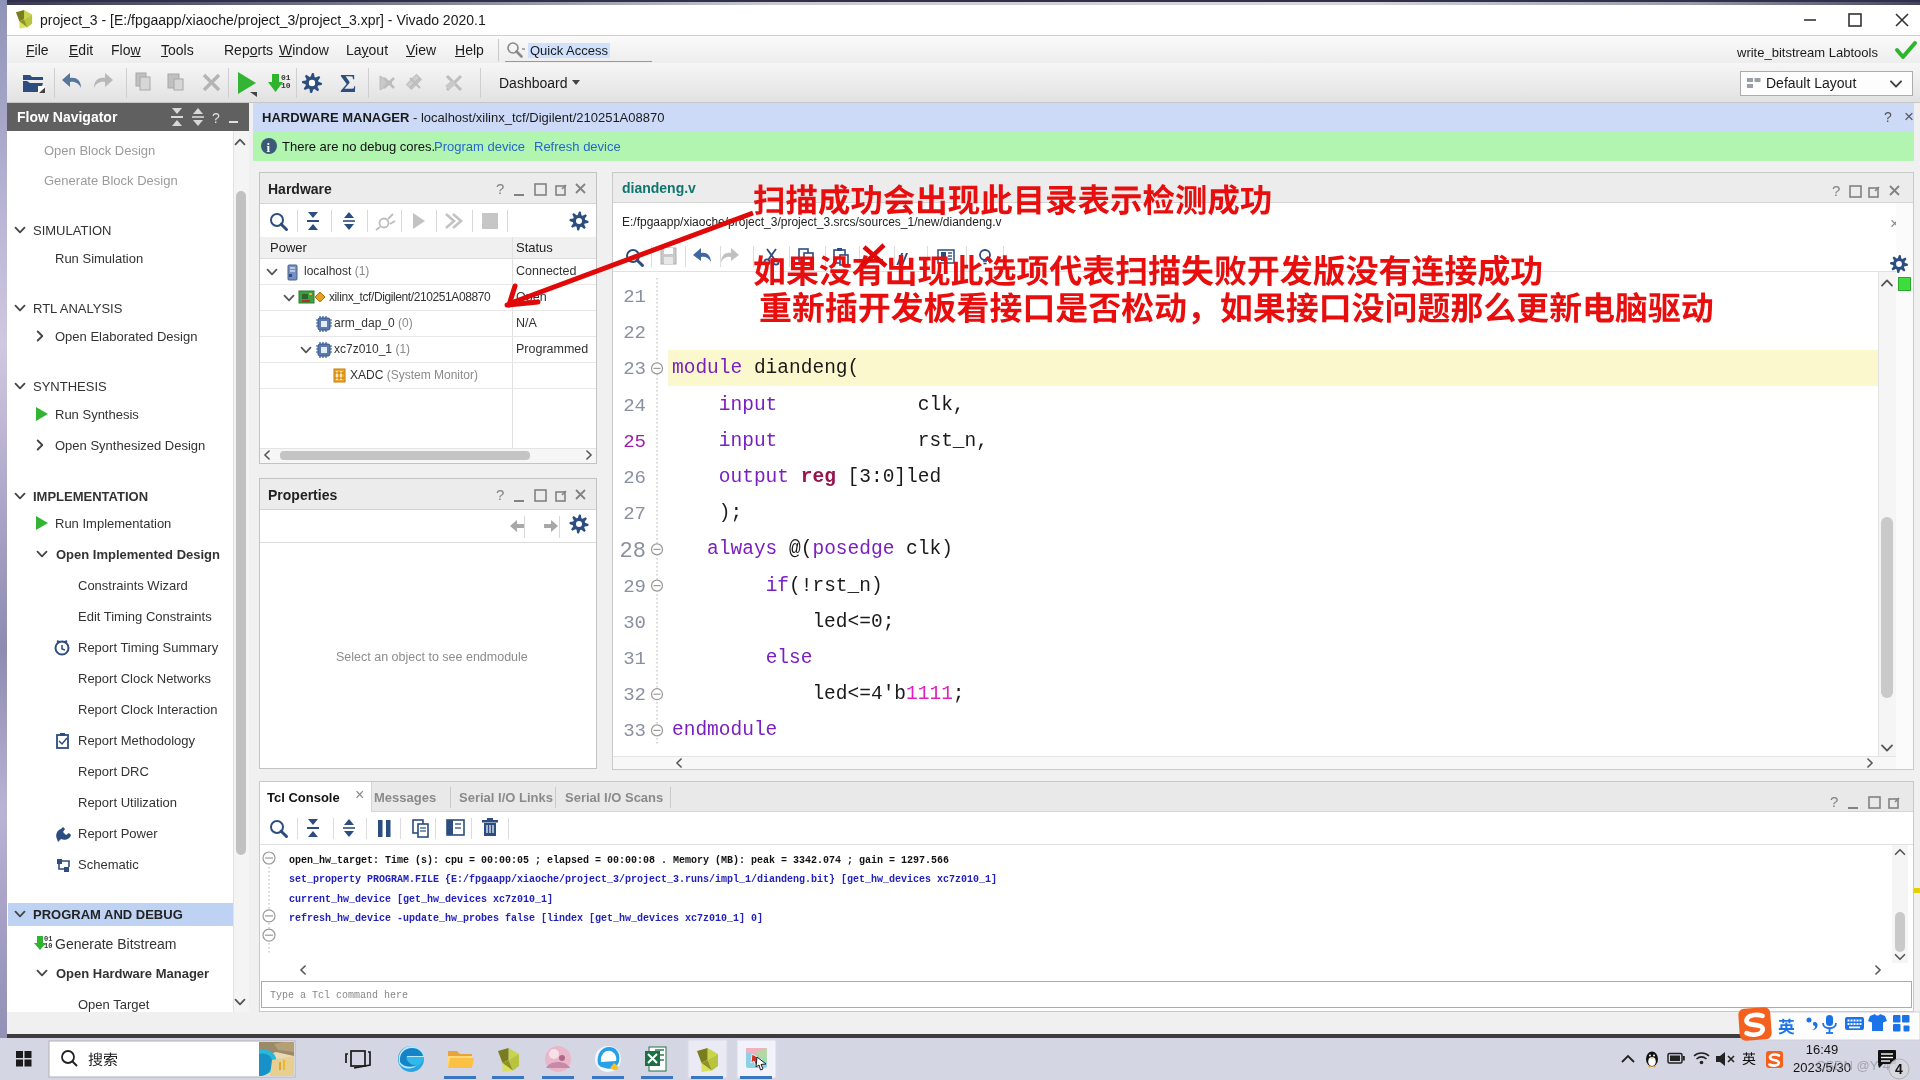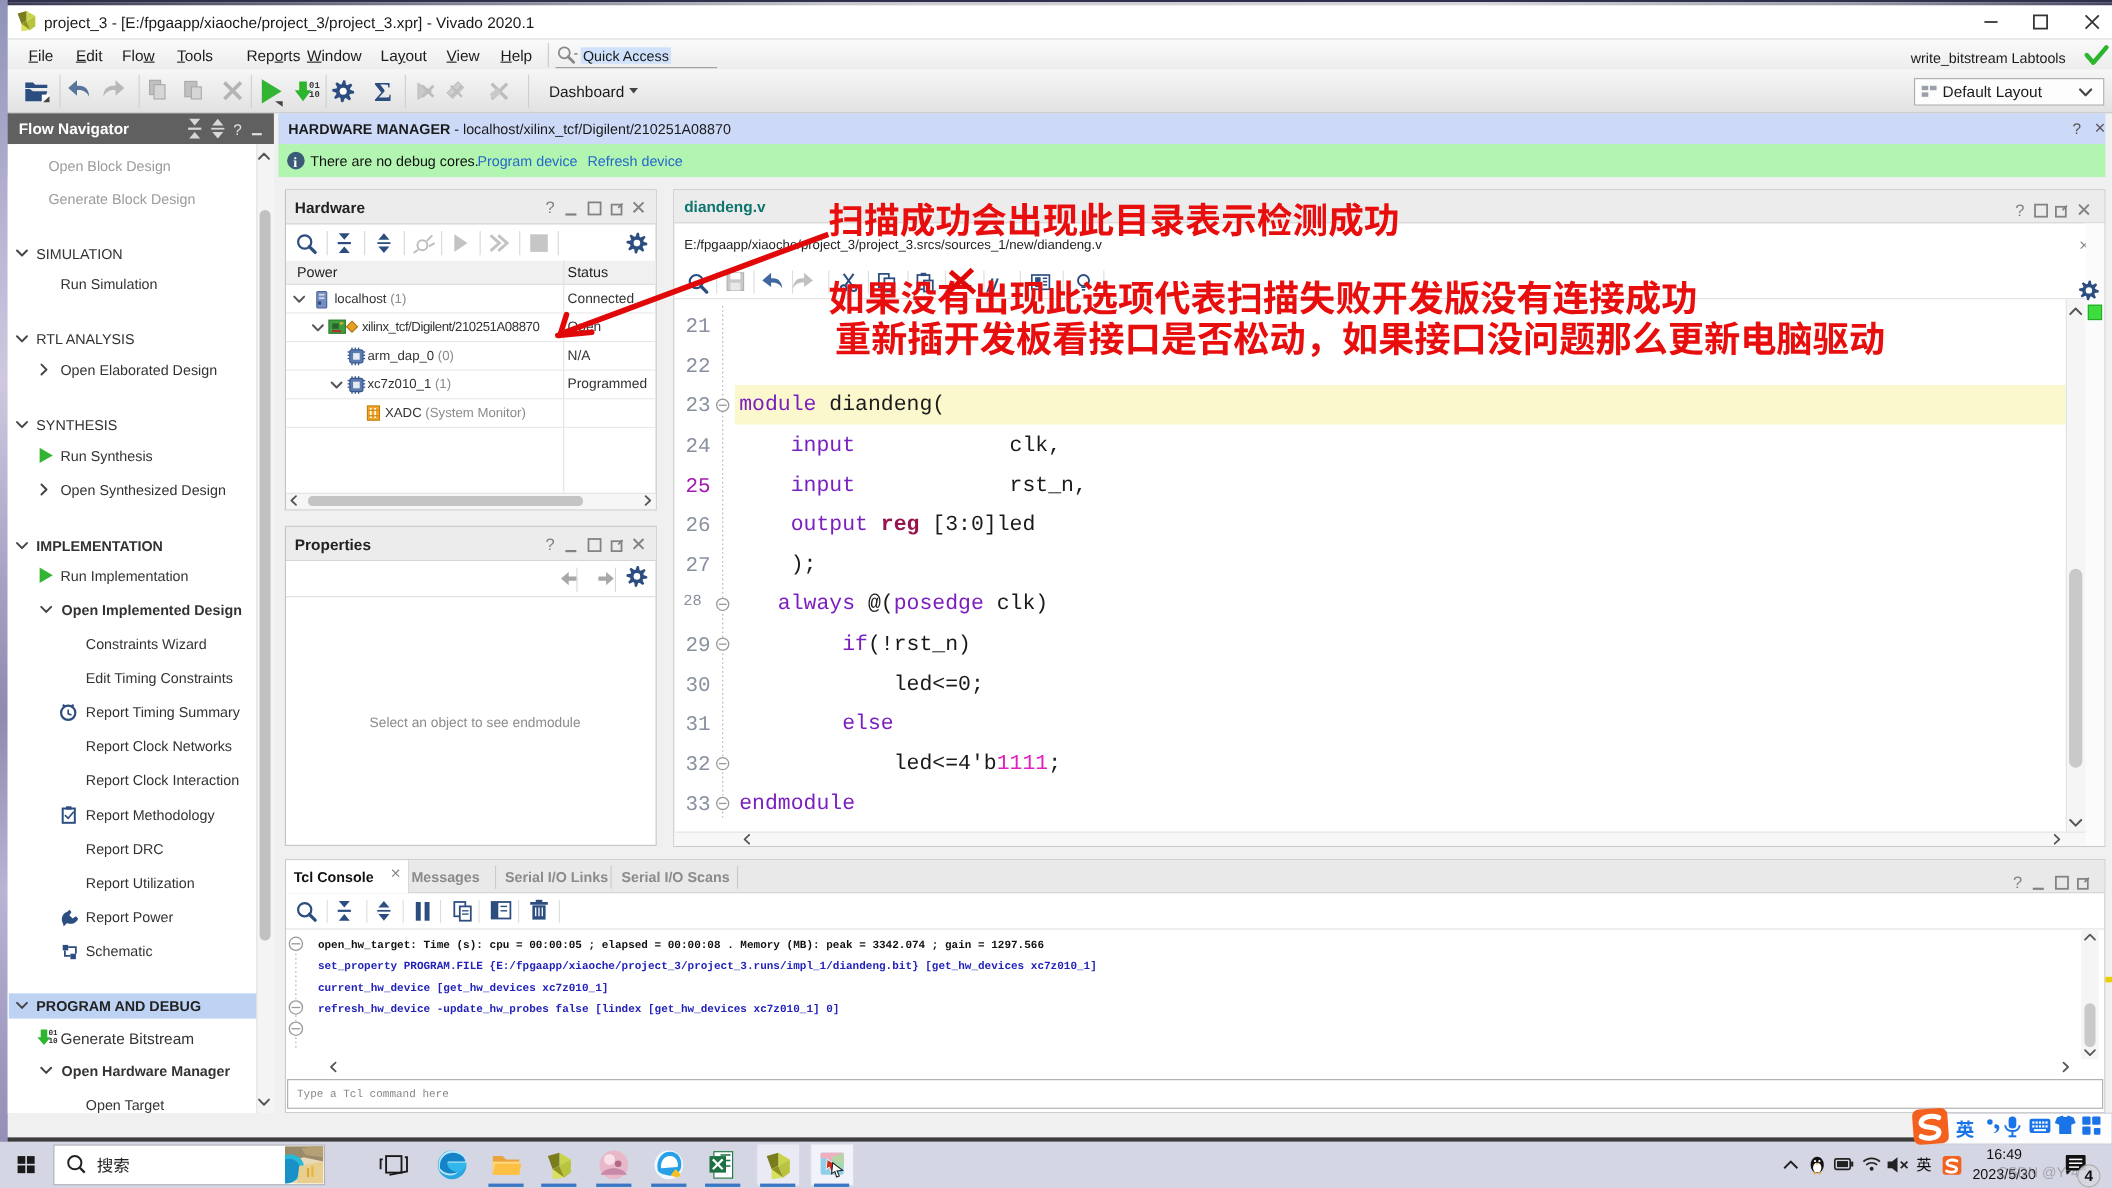--- a/index.html
+++ b/index.html
@@ -143,21 +143,21 @@
 <div class="abs mono" style="left:613px;top:358px;width:33px;text-align:right;font-size:19px;color:#8a90a0">23</div>
 <div class="abs mono" style="left:672px;top:357px;font-size:19.5px;color:#1a1a1a;white-space:pre"><span class="kw">module</span> diandeng(</div>
 <div class="abs mono" style="left:613px;top:395px;width:33px;text-align:right;font-size:19px;color:#8a90a0">24</div>
 <div class="abs mono" style="left:672px;top:394px;font-size:19.5px;color:#1a1a1a;white-space:pre">    <span class="kw">input</span>            clk,</div>
 <div class="abs mono" style="left:613px;top:431px;width:33px;text-align:right;font-size:19px;color:#a21caf">25</div>
 <div class="abs mono" style="left:672px;top:430px;font-size:19.5px;color:#1a1a1a;white-space:pre">    <span class="kw">input</span>            rst_n,</div>
 <div class="abs mono" style="left:613px;top:467px;width:33px;text-align:right;font-size:19px;color:#8a90a0">26</div>
 <div class="abs mono" style="left:672px;top:466px;font-size:19.5px;color:#1a1a1a;white-space:pre">    <span class="kw">output</span> <span class="rg">reg</span> [3:0]led</div>
 <div class="abs mono" style="left:613px;top:503px;width:33px;text-align:right;font-size:19px;color:#8a90a0">27</div>
 <div class="abs mono" style="left:672px;top:502px;font-size:19.5px;color:#1a1a1a;white-space:pre">    );</div>
-<div class="abs mono" style="left:613px;top:539px;width:33px;text-align:center;font-size:14px;color:#8a90a0">28</div>
+<div class="abs mono" style="left:613px;top:539px;width:33px;text-align:right;font-size:22px;color:#8a90a0">28</div>
 <div class="abs mono" style="left:672px;top:538px;font-size:19.5px;color:#1a1a1a;white-space:pre">   <span class="kw">always</span> @(<span class="kw">posedge</span> clk)</div>
 <div class="abs mono" style="left:613px;top:576px;width:33px;text-align:right;font-size:19px;color:#8a90a0">29</div>
 <div class="abs mono" style="left:672px;top:575px;font-size:19.5px;color:#1a1a1a;white-space:pre">        <span class="kw">if</span>(!rst_n)</div>
 <div class="abs mono" style="left:613px;top:612px;width:33px;text-align:right;font-size:19px;color:#8a90a0">30</div>
 <div class="abs mono" style="left:672px;top:611px;font-size:19.5px;color:#1a1a1a;white-space:pre">            led&lt;=0;</div>
 <div class="abs mono" style="left:613px;top:648px;width:33px;text-align:right;font-size:19px;color:#8a90a0">31</div>
 <div class="abs mono" style="left:672px;top:647px;font-size:19.5px;color:#1a1a1a;white-space:pre">        <span class="kw">else</span></div>
 <div class="abs mono" style="left:613px;top:684px;width:33px;text-align:right;font-size:19px;color:#8a90a0">32</div>
 <div class="abs mono" style="left:672px;top:683px;font-size:19.5px;color:#1a1a1a;white-space:pre">            led&lt;=4'b<span class="mg">1111</span>;</div>
 <div class="abs mono" style="left:613px;top:720px;width:33px;text-align:right;font-size:19px;color:#8a90a0">33</div>

